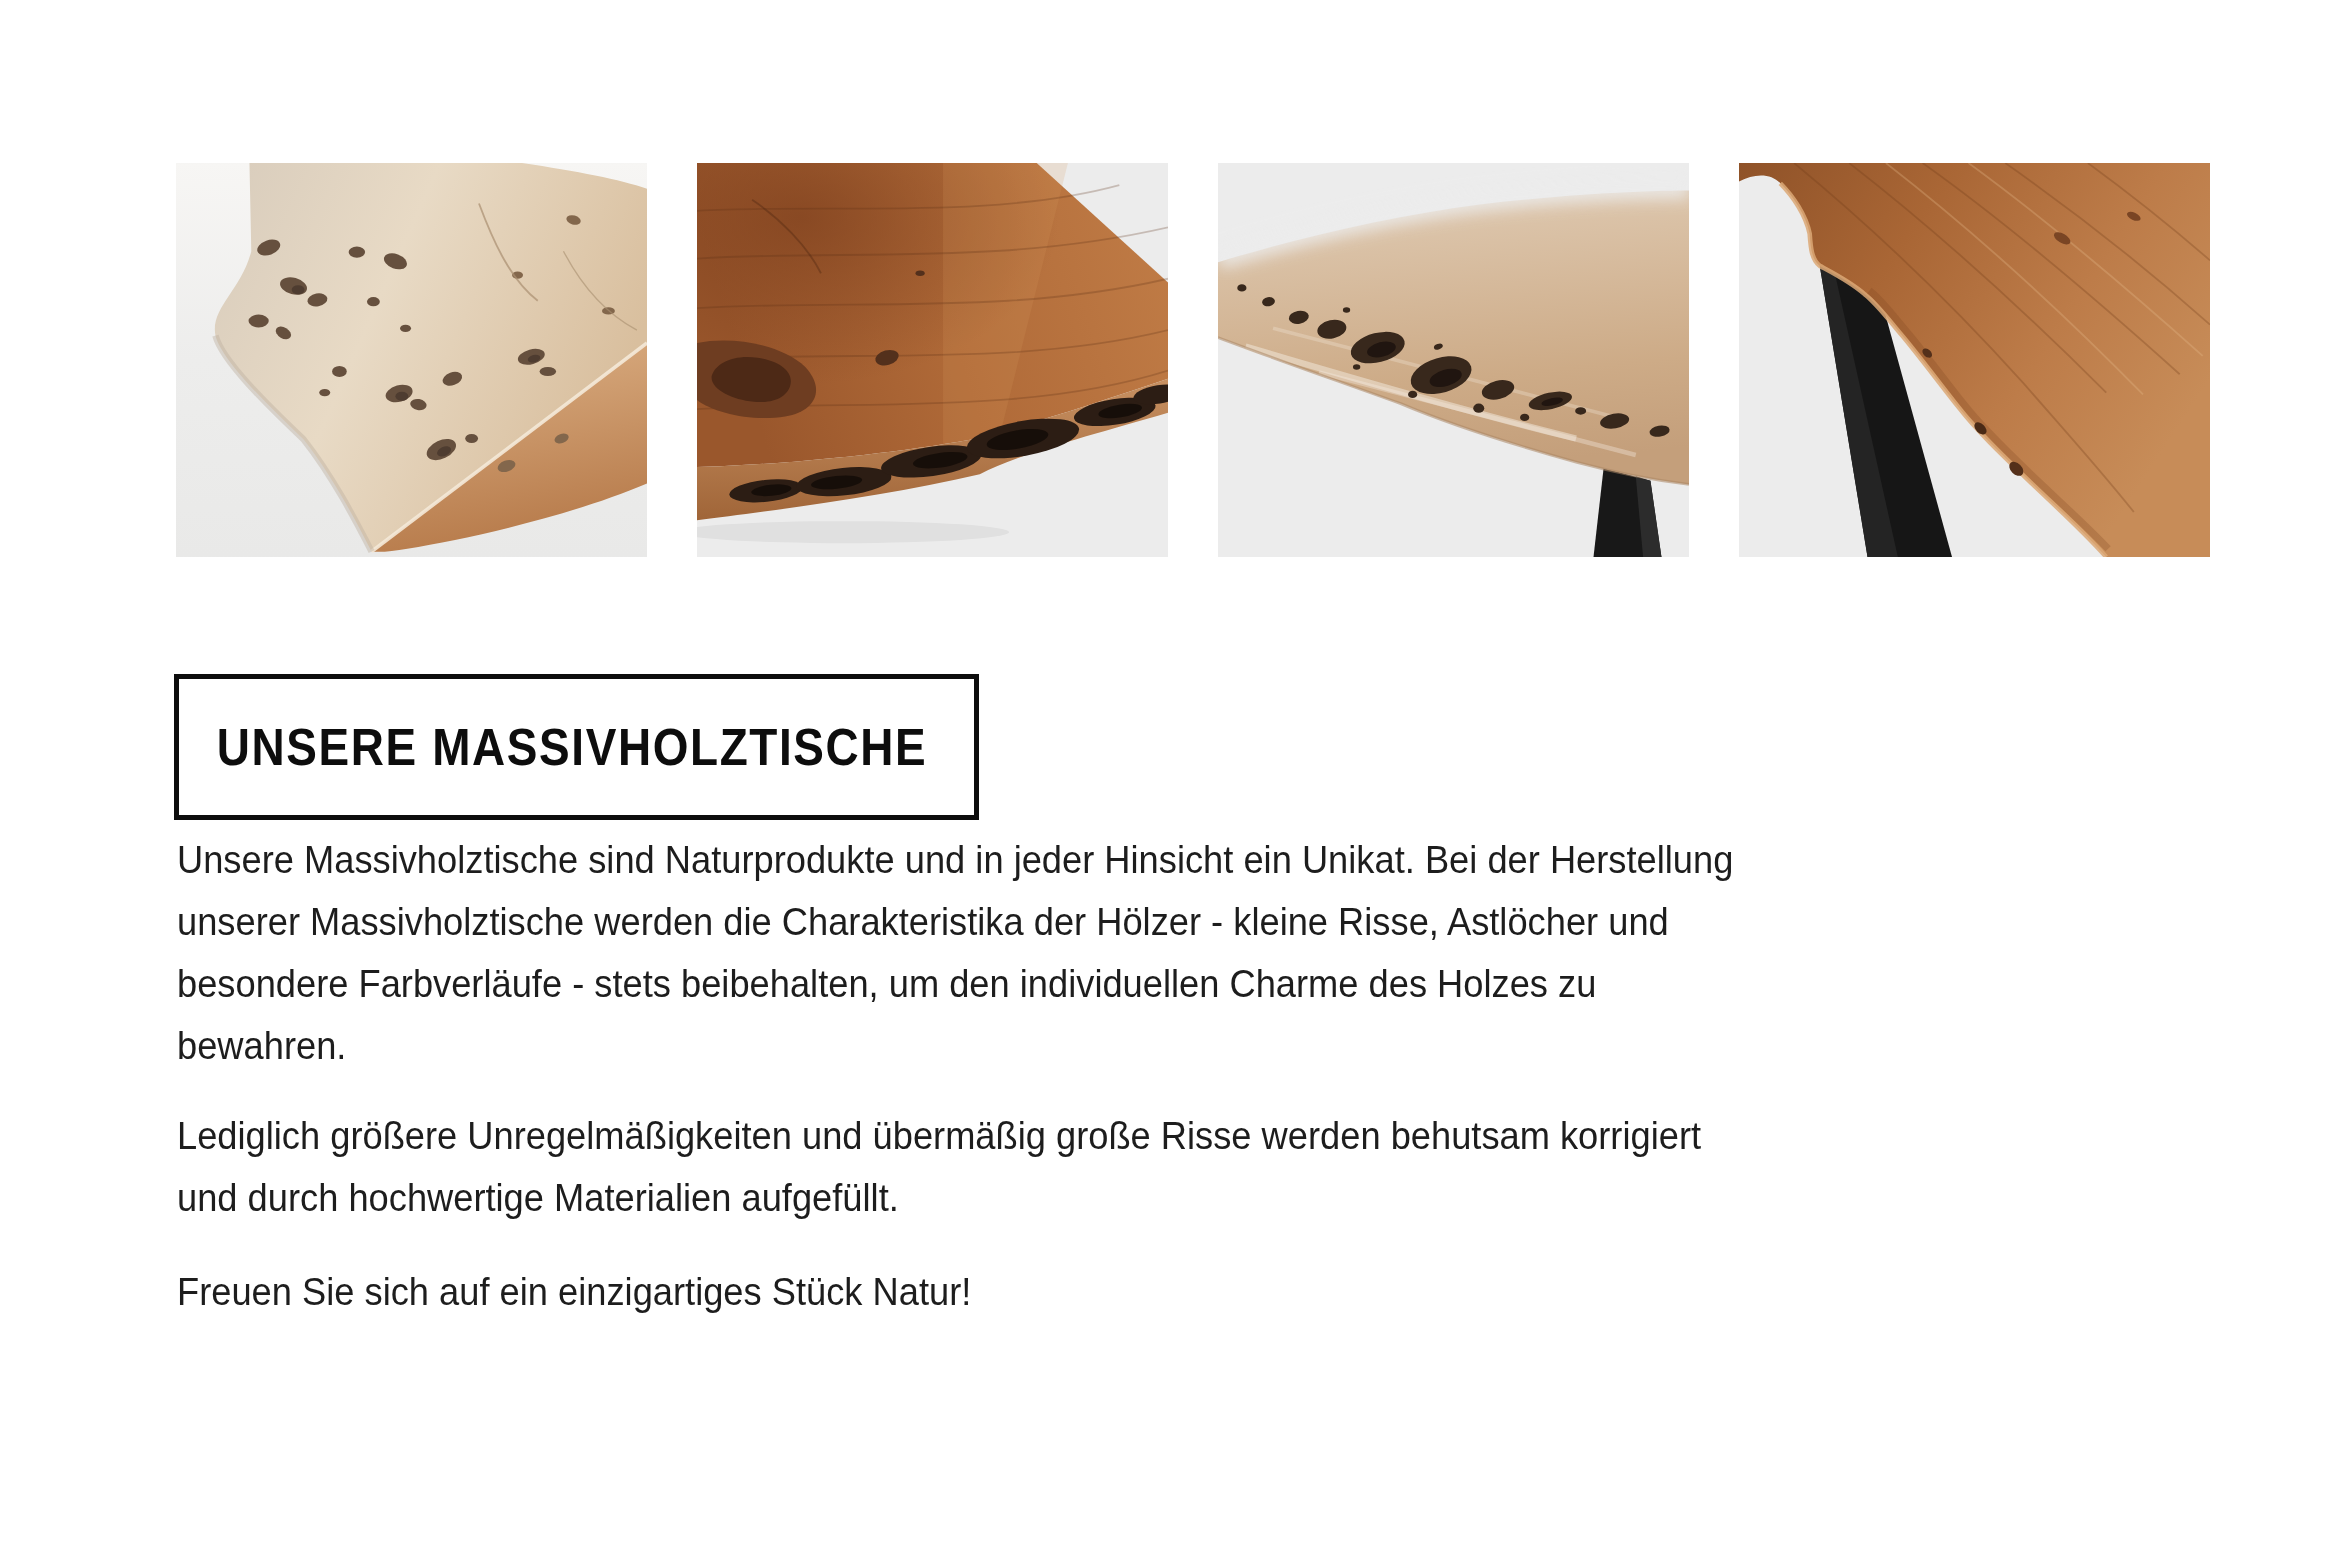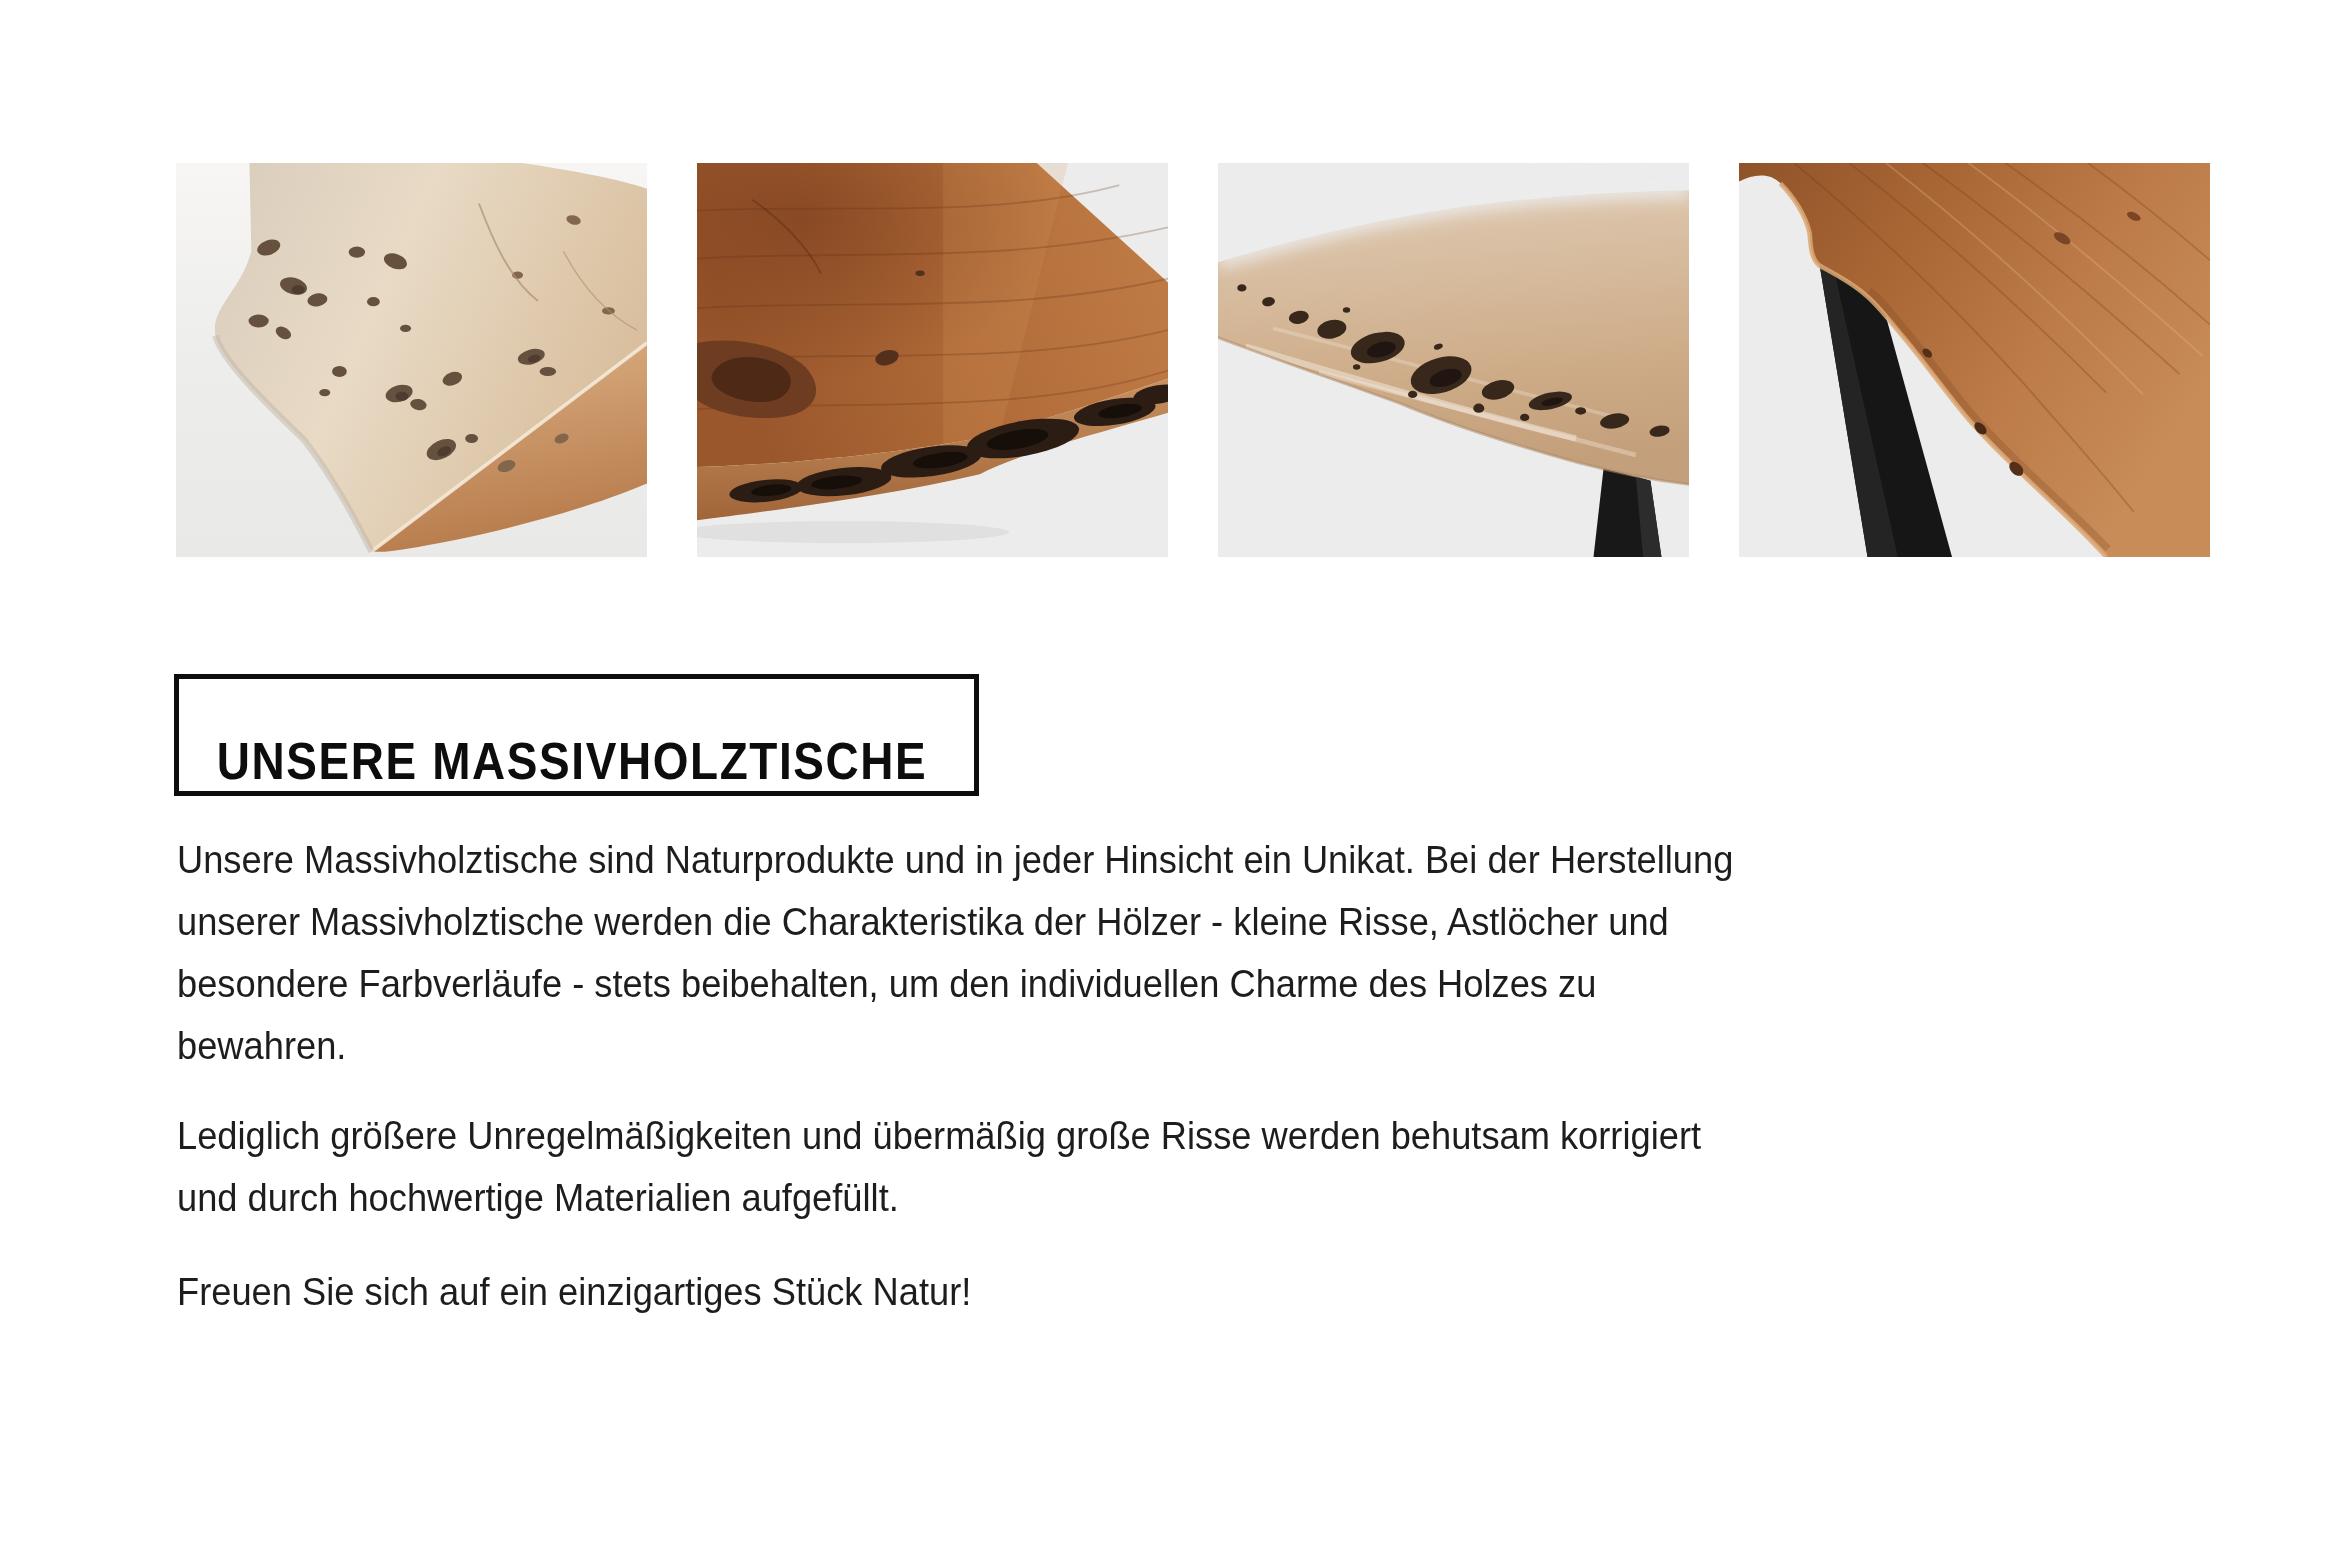--- a/index.html
+++ b/index.html
@@ -1,23 +1,23 @@
 <!DOCTYPE html>
 <html style="font-size:14.7px"><head>
 <meta charset="utf-8">
 <style>
   html,body{margin:0;padding:0;background:#ffffff;}
   .page{position:relative;width:2351px;height:1568px;background:#ffffff;overflow:hidden;
         font-family:"Liberation Sans",sans-serif;}
   .gallery{position:absolute;left:176px;top:163px;display:flex;gap:50px;}
   .shot{margin:0;width:471px;height:394px;background:#ececec;}
   .shot svg{display:block;width:471px;height:394px;}
-  .heading-box{position:absolute;left:174px;top:674px;width:805px;height:122px;
+  .heading-box{position:absolute;left:174px;top:674px;width:805px;height:146px;
                border:5.5px solid #0d0d0d;box-sizing:border-box;background:#ffffff;
-               display:flex;align-items:flex-end;}
+               display:flex;align-items:center;}
   .heading{margin:0;padding-left:42px;font-size:51px;font-weight:700;letter-spacing:1.8px;
            color:#0d0d0d;white-space:pre;transform:scaleX(0.9);transform-origin:left center;}
   .para{position:absolute;left:177px;margin:0;font-size:39px;line-height:62px;color:#1d1d1d;
         white-space:pre;transform:scaleX(0.93);transform-origin:left top;}
   .p1{top:829px;}
   .p2{top:1105px;}
   .p3{top:1261px;}
 </style>
 </head>
 <body>

